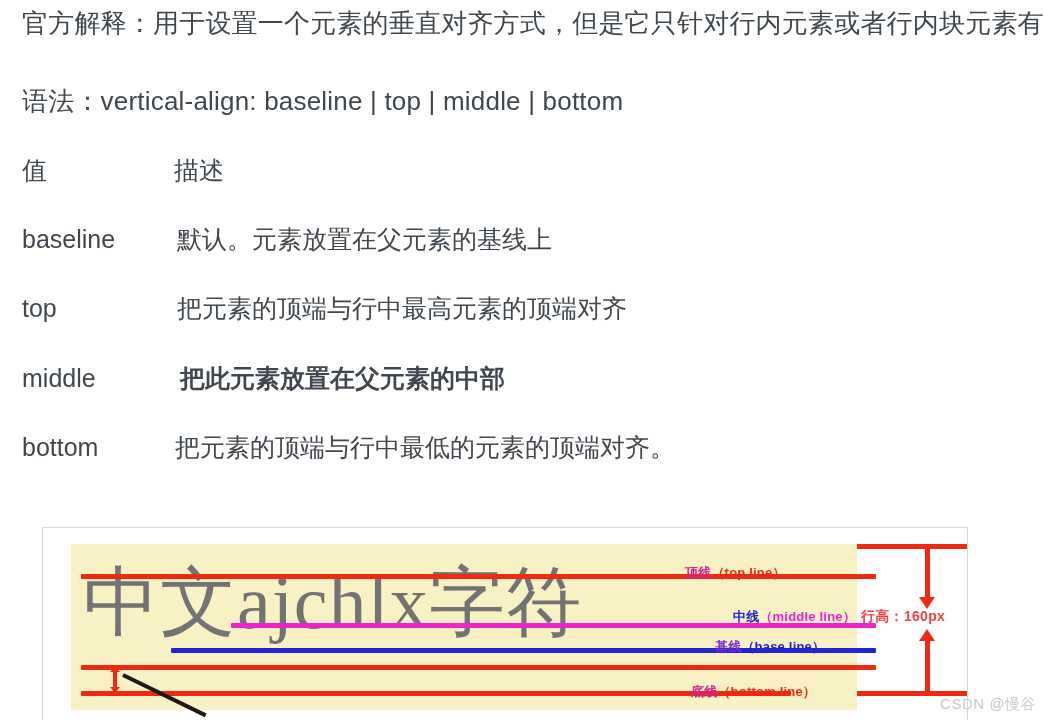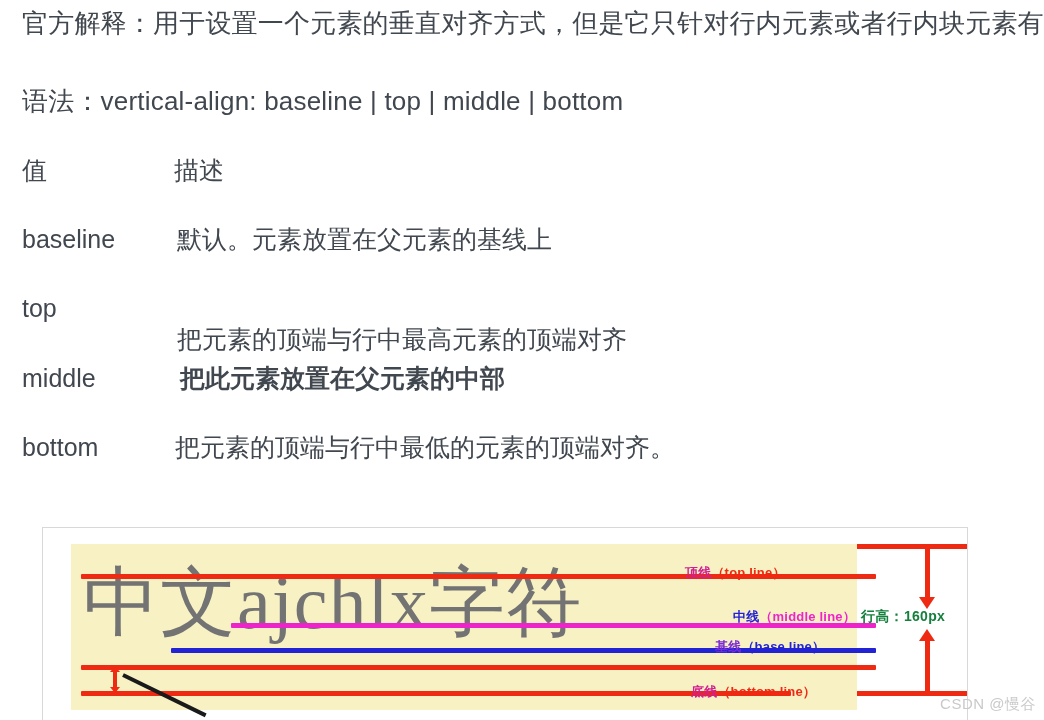--- a/index.html
+++ b/index.html
@@ -57,21 +57,21 @@
     white-space: nowrap;
   }
 
   .row-head { left: 22px; top: 155px; }
   .row-head .desc { left: 152px; }
 
   .row-baseline { left: 22px; top: 224px; }
   .row-baseline .desc { left: 155px; }
 
   .row-top { left: 22px; top: 293px; }
-  .row-top .desc { left: 155px; margin-top: 31px; }
+  .row-top .desc { left: 155px; }
 
   .row-middle { left: 22px; top: 363px; }
   .row-middle .desc { left: 158px; font-weight: bold; }
 
   .row-bottom { left: 22px; top: 432px; }
   .row-bottom .desc { left: 153px; }
 
   
   .figure {
     position: absolute;
@@ -232,21 +232,21 @@
     border-left: 8px solid transparent;
     border-right: 8px solid transparent;
     border-bottom: 12px solid #ef2a12;
   }
   .lh-label {
     position: absolute;
     left: 818px;
     top: 80px;
     font-size: 14px;
     font-weight: bold;
-    color: #15803d;
+    color: #ef4444;
     white-space: nowrap;
     letter-spacing: 0.3px;
   }
 
   
   .watermark {
     position: absolute;
     right: 8px;
     bottom: 6px;
     font-size: 15px;

